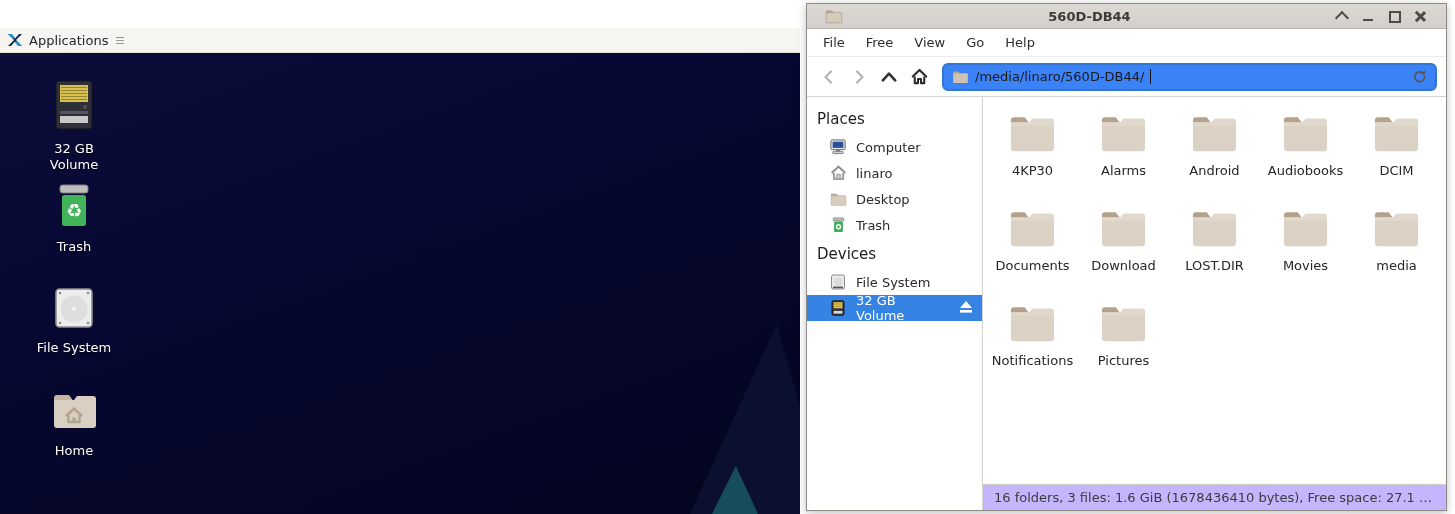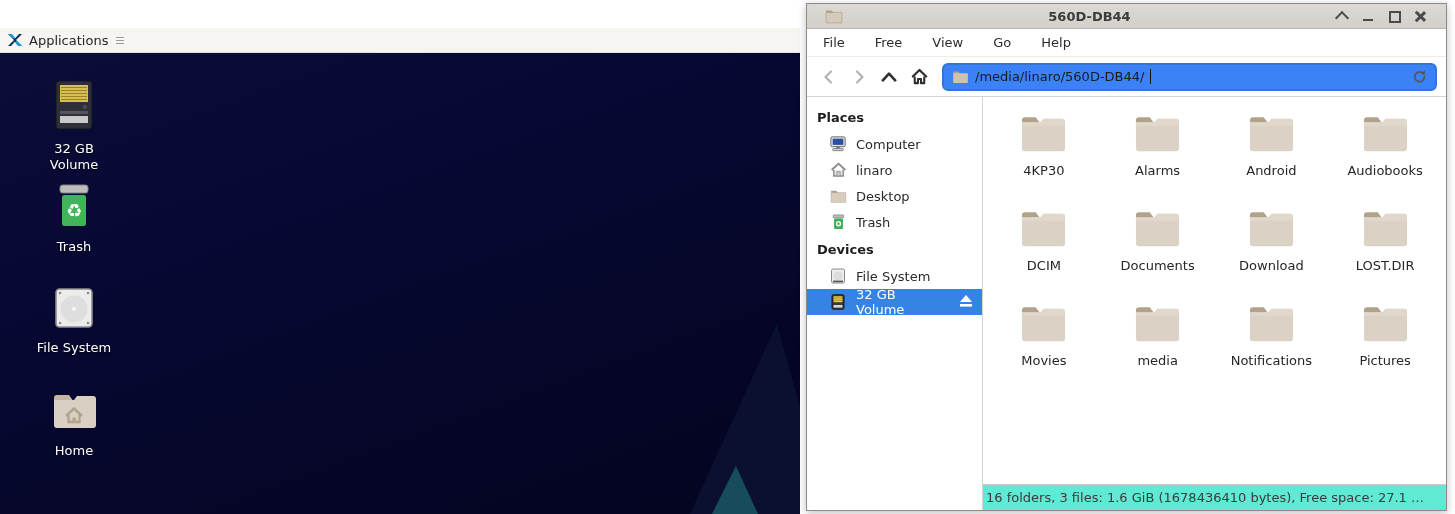--- a/index.html
+++ b/index.html
@@ -39,51 +39,51 @@
   .controls{display:flex;gap:14px;align-items:center;margin-right:2px;}
   .ctl{width:12px;height:12px;position:relative;cursor:default;}
   .ctl-shade::before{content:"";position:absolute;left:1px;top:3px;width:8px;height:8px;
       border-top:2px solid #4b4b4b;border-right:2px solid #4b4b4b;transform:rotate(-45deg);}
   .ctl-min::before{content:"";position:absolute;left:1px;bottom:1px;width:10px;height:2px;background:#4b4b4b;}
   .ctl-max::before{content:"";position:absolute;left:1px;top:1px;width:8px;height:8px;border:2px solid #4b4b4b;}
   .ctl-close::before,.ctl-close::after{content:"";position:absolute;left:5px;top:0;width:2.5px;height:13px;background:#4b4b4b;}
   .ctl-close::before{transform:rotate(45deg);} .ctl-close::after{transform:rotate(-45deg);}
 
   .menubar{height:27px;flex:0 0 27px;background:#ffffff;display:flex;align-items:center;
-           padding-left:8px;gap:14px;border-bottom:1px solid #efedea;}
+           padding-left:8px;gap:5px;border-bottom:1px solid #efedea;}
   .menu-item{font-size:13px;color:#2c2c2c;padding:3px 8px;border-radius:3px;}
 
   .toolbar{height:40px;flex:0 0 40px;background:#ffffff;display:flex;align-items:center;
            padding:0 9px;gap:4px;border-bottom:1px solid #d6d4d0;box-sizing:border-box;}
   .nav-btn{width:26px;height:26px;display:flex;align-items:center;justify-content:center;border-radius:3px;}
   .pathbar{flex:1;height:28px;margin-left:6px;background:#3b82f6;border:2px solid #3076d2;
            border-radius:6px;display:flex;align-items:center;padding:0 8px;gap:6px;box-sizing:border-box;}
   .path-text{flex:0 0 auto;font-size:13px;color:#1a1a1a;}
   .caret{width:1px;height:15px;background:#111;}
   .path-spacer{flex:1;}
 
   .wbody{flex:1;display:flex;min-height:0;}
   .sidebar{flex:0 0 176px;background:#ffffff;border-right:1px solid #d6d4d0;
            padding-top:6px;box-sizing:border-box;overflow:hidden;}
-  .side-header{font-size:13px;font-weight:bold;color:#1d1d1d;padding:7px 10px 6px 10px;}
+  .side-header{font-size:15px;font-weight:normal;color:#1d1d1d;padding:7px 10px 6px 10px;}
   .side-row{display:flex;align-items:center;gap:9px;height:26px;padding-left:22px;font-size:13px;color:#2a2a2a;}
   .side-row .sic{width:18px;height:18px;flex:0 0 auto;display:flex;align-items:center;justify-content:center;}
   .side-row.selected{background:#3584e4;color:#ffffff;padding-right:8px;}
   .side-row .grow{flex:1;}
   .eject{width:16px;height:14px;}
 
   .main{flex:1;display:flex;flex-direction:column;min-width:0;}
-  .files{flex:1;display:grid;grid-template-columns:repeat(4,1fr);align-content:start;
+  .files{flex:1;display:grid;grid-template-columns:repeat(5,1fr);align-content:start;
          padding:17px 4px 0 4px;overflow:hidden;background:#ffffff;}
   .file-item{height:95px;display:flex;flex-direction:column;align-items:center;}
   .file-item svg{width:47px;height:40px;}
   .file-item .flbl{margin-top:5px;font-size:13px;color:#262626;}
 
-  .statusbar{flex:0 0 25px;background:#5eead4;border-top:1px solid #cfccc7;
-             display:flex;align-items:center;padding-left:3px;font-size:13px;color:#3c3c3c;
+  .statusbar{flex:0 0 25px;background:#c4b5fd;border-top:1px solid #cfccc7;
+             display:flex;align-items:center;padding-left:11px;font-size:13px;color:#3c3c3c;
              white-space:nowrap;overflow:hidden;}
 </style>
 </head>
 <body>
 
 <div class="screen">
 
   <div class="desktop">
     <div class="top-strip"></div>
     <div class="panel">

